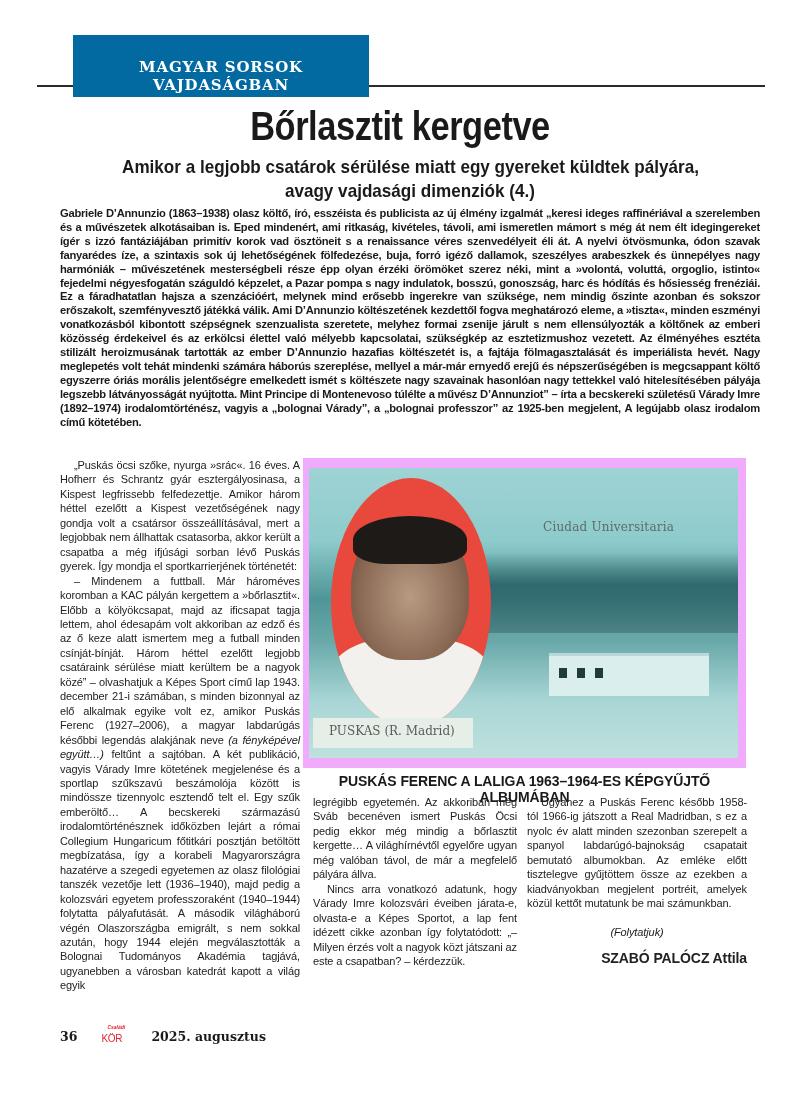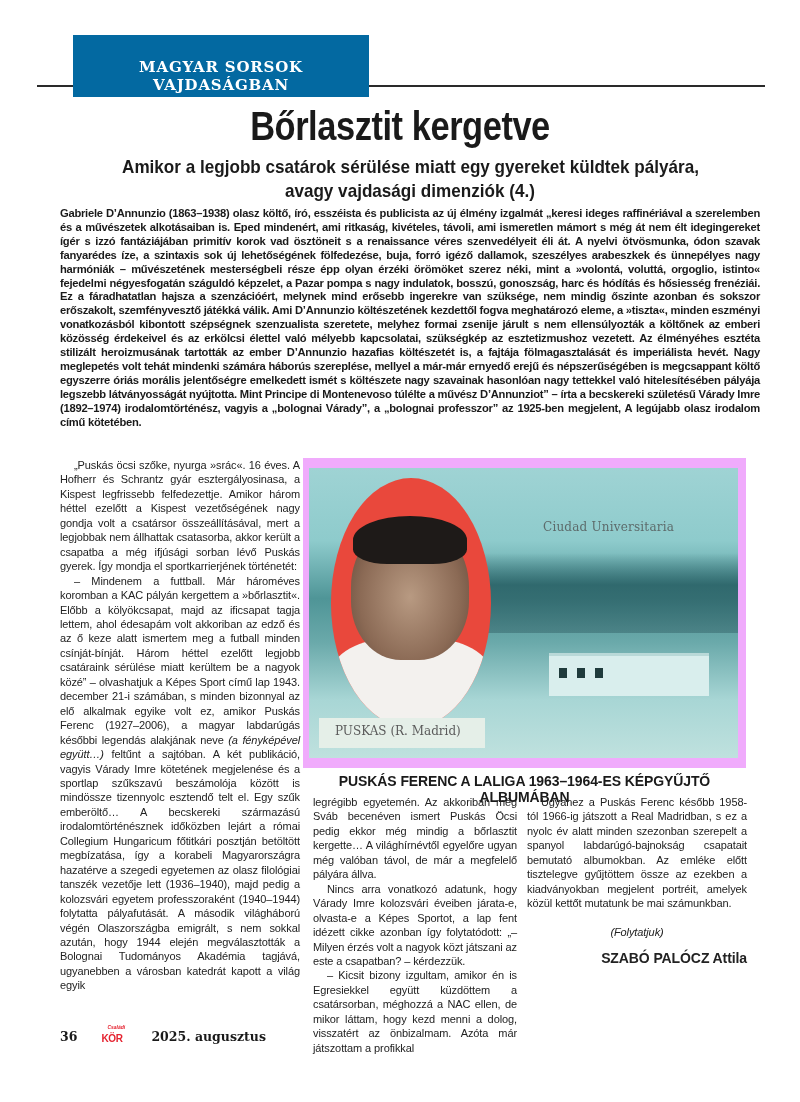--- a/index.html
+++ b/index.html
@@ -30,29 +30,29 @@
   .photo-trees { position: absolute; left: 170px; top: 85px; right: 0; height: 80px;
     background: linear-gradient(180deg, rgba(40,90,95,0.0) 0%, rgba(40,95,100,0.85) 40%, rgba(60,110,115,0.6) 100%); }
   .photo-building { position: absolute; left: 240px; top: 185px; width: 160px; height: 40px; background: #d9eeed; border-top: 3px solid #b9d9d8; }
   .photo-building .win { position: absolute; top: 12px; width: 8px; height: 10px; background: #1f3b3c; }
   .oval { position: absolute; left: 22px; top: 10px; width: 160px; height: 250px; border-radius: 50%; background: #e9483c; overflow: hidden; }
   .face { position: absolute; left: 20px; top: 42px; width: 118px; height: 140px; border-radius: 48% 48% 42% 42%;
     background: radial-gradient(ellipse at 50% 55%, #b89a82 0%, #8b6a55 60%, #5a4234 100%); }
   .hair { position: absolute; left: 22px; top: 38px; width: 114px; height: 48px; border-radius: 50% 50% 30% 30%; background: #1e1a18; }
   .shirt { position: absolute; left: 0; right: 0; bottom: 0; height: 90px; background: #f3f1ee; border-radius: 40% 40% 0 0; }
   .card-text-top { position: absolute; left: 234px; top: 52px; font-family: "DejaVu Serif", serif; font-size: 12px; color: #5d6b6b; letter-spacing: 0.2px; }
-  .card-text-bottom { position: absolute; left: 10px; top: 250px; width: 160px; height: 30px; background: #e5efe8; padding-left: 6px; }
+  .card-text-bottom { position: absolute; left: 4px; top: 250px; width: 160px; height: 30px; background: #e5efe8; }
   .card-text-bottom span { position: absolute; left: 16px; top: 6px; font-family: "DejaVu Serif", serif; font-size: 12px; color: #5b5b5b; }
   .caption { position: absolute; left: 303px; width: 443px; top: 773px; text-align: center;
     font-family: "Liberation Sans", sans-serif; font-weight: bold; font-size: 14px; color: #1a1a1a; letter-spacing: -0.1px; }
   .cont { text-align: center; font-style: italic; margin-top: 14px !important; text-indent: 0 !important; }
   .author { text-align: right; font-weight: bold; margin-top: 12px !important; text-indent: 0 !important; font-size: 14px; }
   .footer { position: absolute; left: 60px; top: 1029px; font-family: "DejaVu Serif", serif; font-weight: bold; font-size: 12.5px; color: #1a1a1a; display: flex; align-items: center; gap: 24px; }
   .logo { position: relative; display: inline-block; width: 26px; height: 14px; }
-  .logo .main { position: absolute; left: 0; bottom: 0; color: #e52330; font-family: "Liberation Sans", sans-serif; font-weight: bold; font-size: 10px; letter-spacing: -0.3px; }
+  .logo .main { position: absolute; left: 0; bottom: 0; color: #e52330; font-family: "Liberation Sans", sans-serif; font-weight: normal; font-size: 10px; letter-spacing: -0.3px; }
   .logo .small { position: absolute; left: 6px; top: -6px; color: #e52330; font-family: "Liberation Sans", sans-serif; font-size: 5px; font-style: italic; }
 </style>
 </head>
 <body>
 
 <div class="rule"></div>
 <div class="section-bar">
   <div class="section-label">MAGYAR SORSOK VAJDASÁGBAN</div>
 </div>
 
@@ -86,21 +86,20 @@
     <div class="card-text-bottom">
       <span>PUSKAS (R. Madrid)</span>
     </div>
   </div>
 </div>
 <div class="caption">PUSKÁS FERENC A LALIGA 1963–1964-ES KÉPGYŰJTŐ ALBUMÁBAN</div>
 
 <div class="col col-mid">
   <p class="noindent">legrégibb egyetemén. Az akkoriban még Sváb becenéven ismert Puskás Öcsi pedig ekkor még mindig a bőrlasztit kergette… A világhírnévtől egyelőre ugyan még valóban távol, de már a megfelelő pályára állva.</p>
   <p>Nincs arra vonatkozó adatunk, hogy Várady Imre kolozsvári éveiben járata-e, olvasta-e a Képes Sportot, a lap fent idézett cikke azonban így folytatódott: „– Milyen érzés volt a nagyok közt játszani az este a csapatban? – kérdezzük.</p>
-  <p>– Kicsit bizony izgultam, amikor én is Egresiekkel együtt küzdöttem a csatársorban, méghozzá a NAC ellen, de mikor láttam, hogy kezd menni a dolog, visszatért az önbizalmam. Azóta már játszottam a profikkal</p>
 </div>
 
 <div class="col col-right">
   <p>Ugyanez a Puskás Ferenc később 1958-tól 1966-ig játszott a Real Madridban, s ez a nyolc év alatt minden szezonban szerepelt a spanyol labdarúgó-bajnokság csapatait bemutató albumokban. Az emléke előtt tisztelegve gyűjtöttem össze az ezekben a kiadványokban megjelent portréit, amelyek közül kettőt mutatunk be mai számunkban.</p>
   <p class="cont">(Folytatjuk)</p>
   <p class="author">SZABÓ PALÓCZ Attila</p>
 </div>
 
 <div class="footer">
   <span>36</span>

